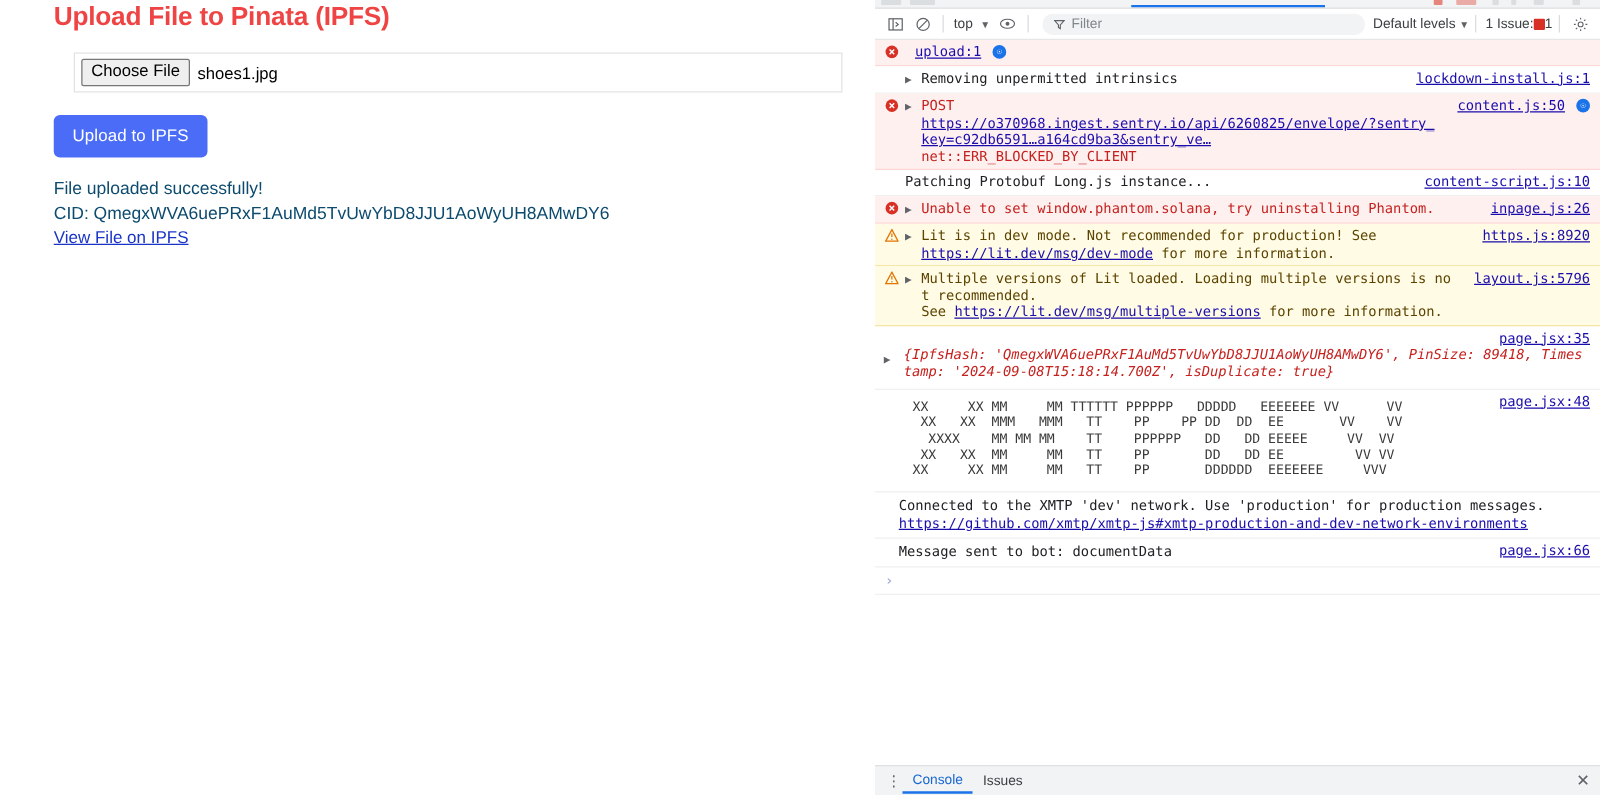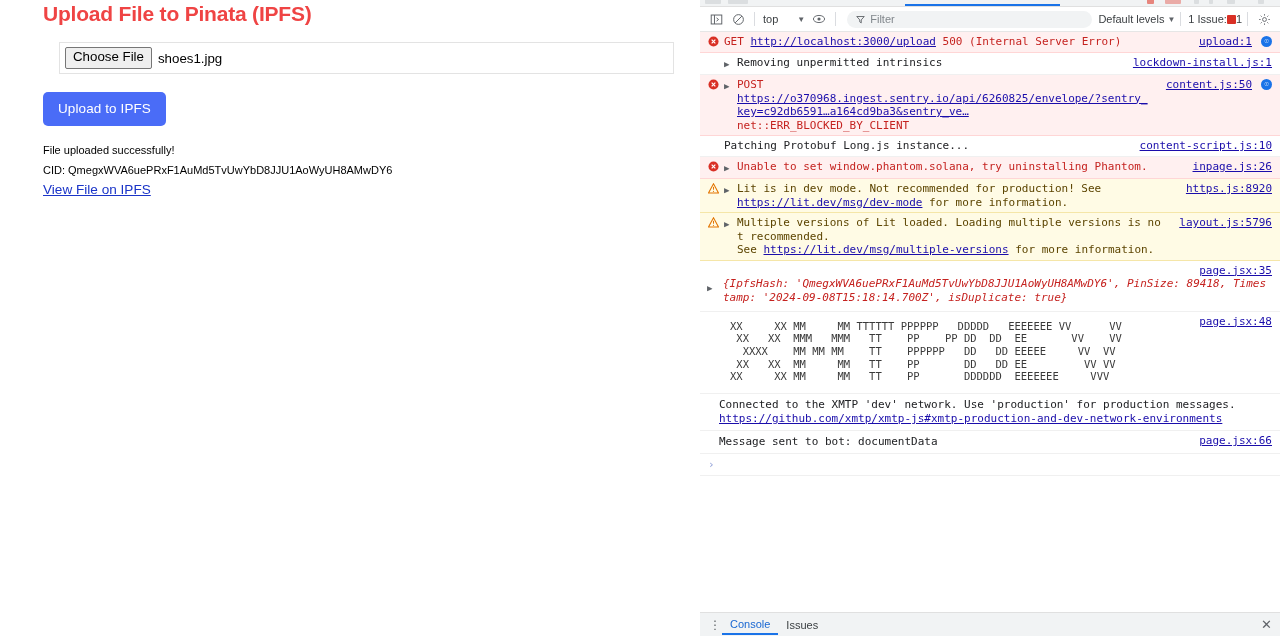--- a/index.html
+++ b/index.html
@@ -46,21 +46,21 @@
     background: #4a6cf7; color: #fff;
     border: none; border-radius: 5px;
     font-family: "Liberation Sans", sans-serif;
     font-size: 13.5px;
     padding: 9px 15px 10px 15px;
     cursor: pointer;
     letter-spacing: 0.1px;
   }
   .status-block { position: absolute; left: 43px; top: 140px; }
   .status-line {
-    font-size: 11px; color: #000000; line-height: 20px;
+    font-size: 14px; color: #0c4a6e; line-height: 20px;
     white-space: nowrap;
   }
   .view-link {
     display: inline-block;
     font-size: 13.6px; color: #1a34c8; text-decoration: underline;
     line-height: 20px; cursor: pointer;
   }
 
   
   .devtools {
@@ -90,21 +90,21 @@
     padding: 0 5px;
     font-family: "Liberation Sans", sans-serif;
   }
   .tb-icon {
     width: 22px; height: 20px; display: flex; align-items: center; justify-content: center;
     color: #5f6368; cursor: pointer; flex: none;
   }
   .tb-sep { width: 1px; height: 14px; background: #dadce0; margin: 0 5px; flex: none; }
   .tb-select {
     font-size: 11px; color: #3c4043; cursor: pointer; white-space: nowrap;
-    display: flex; align-items: center; gap: 19px; padding: 0 3px;
+    display: flex; align-items: center; gap: 6px; padding: 0 3px;
   }
   .caret { font-size: 8px; color: #5f6368; }
   .filter-box {
     flex: 1 1 auto; height: 17px; background: #f1f3f4; border-radius: 9px;
     display: flex; align-items: center; gap: 5px; padding: 0 9px;
     margin: 11px 6px; min-width: 40px; cursor: text;
   }
   .filter-ph { font-size: 11px; color: #80868b; }
   .levels {
     font-size: 11px; color: #3c4043; white-space: nowrap; cursor: pointer;
@@ -283,21 +283,20 @@
         </svg>
       </div>
     </div>
 
     <div class="log-list" id="log-list">
         <div class="log-row error">
           <svg class="sev-icon" viewBox="0 0 12 12">
             <circle cx="6" cy="6" r="5.5" fill="#d93025"></circle>
             <path d="M4 4 L8 8 M8 4 L4 8" stroke="#fff" stroke-width="1.3"></path>
           </svg>
-          <span class="log-text err-text"><span>GET </span><span class="u">http://localhost:3000/upload</span><span> 500 (Internal Server Error)</span></span>
           <span class="src-link">upload:1</span>
           <span class="net-badge">☉</span>
         </div>
         <div class="log-row info">
           <span class="sev-spacer"></span>
           <span class="discl">▶</span>
           <span class="log-text "><span>Removing unpermitted intrinsics</span></span>
           <span class="src-link">lockdown-install.js:1</span>
         </div>
         <div class="log-row error">

